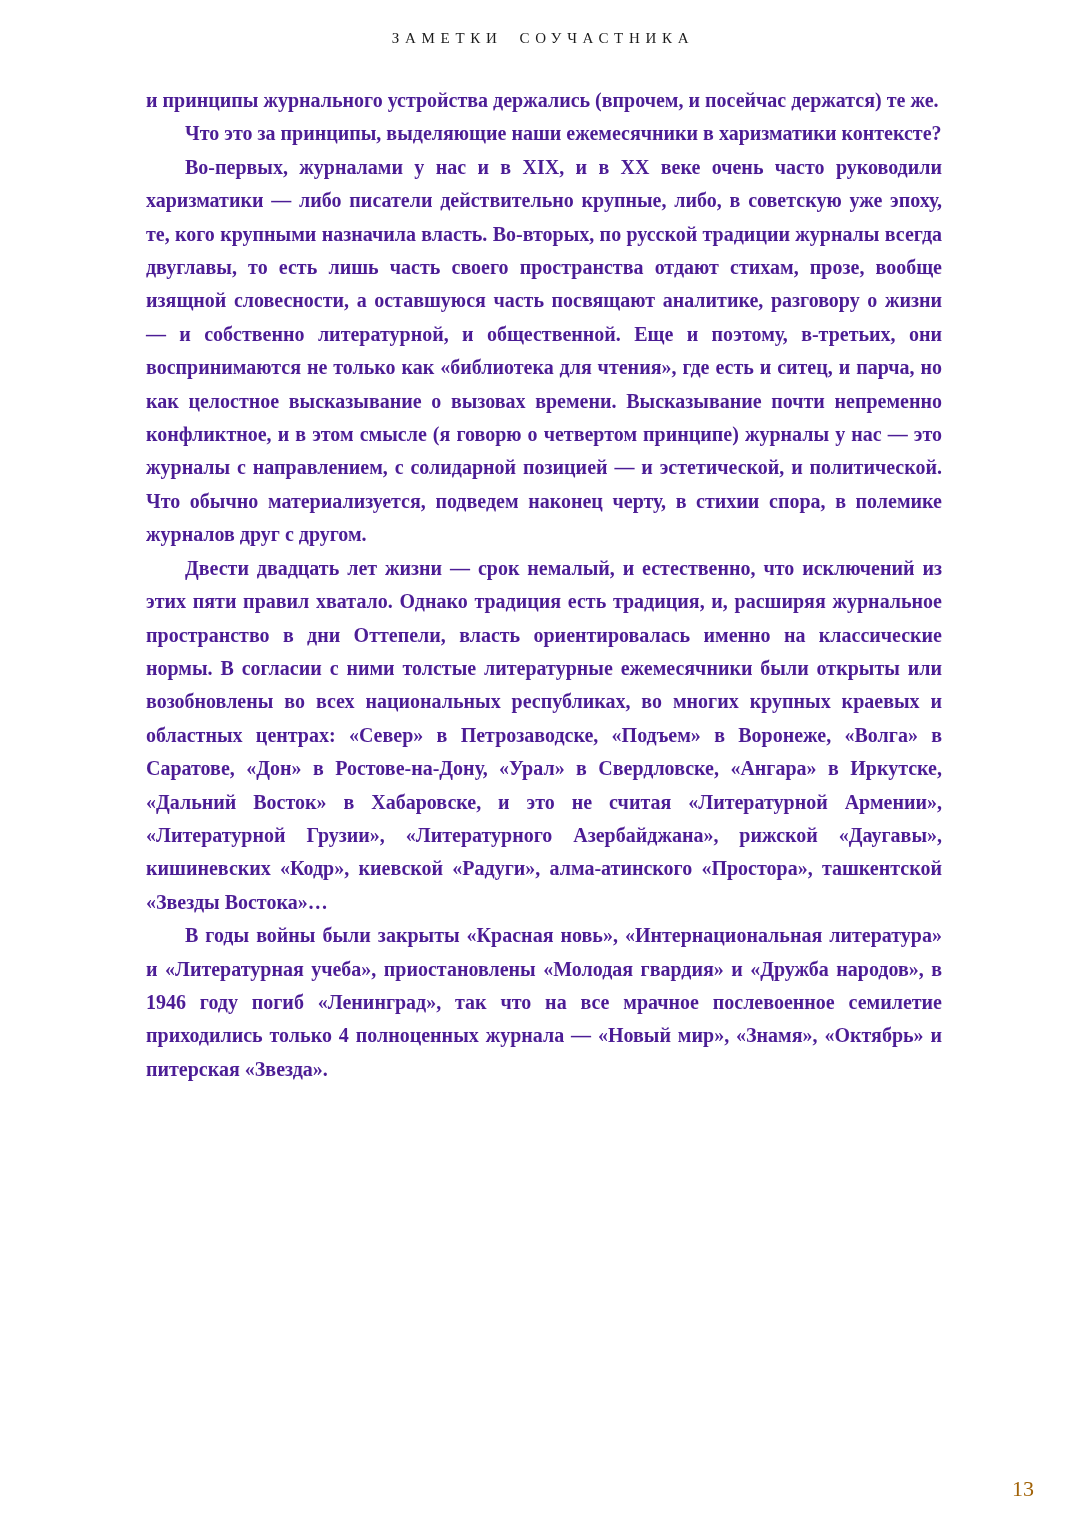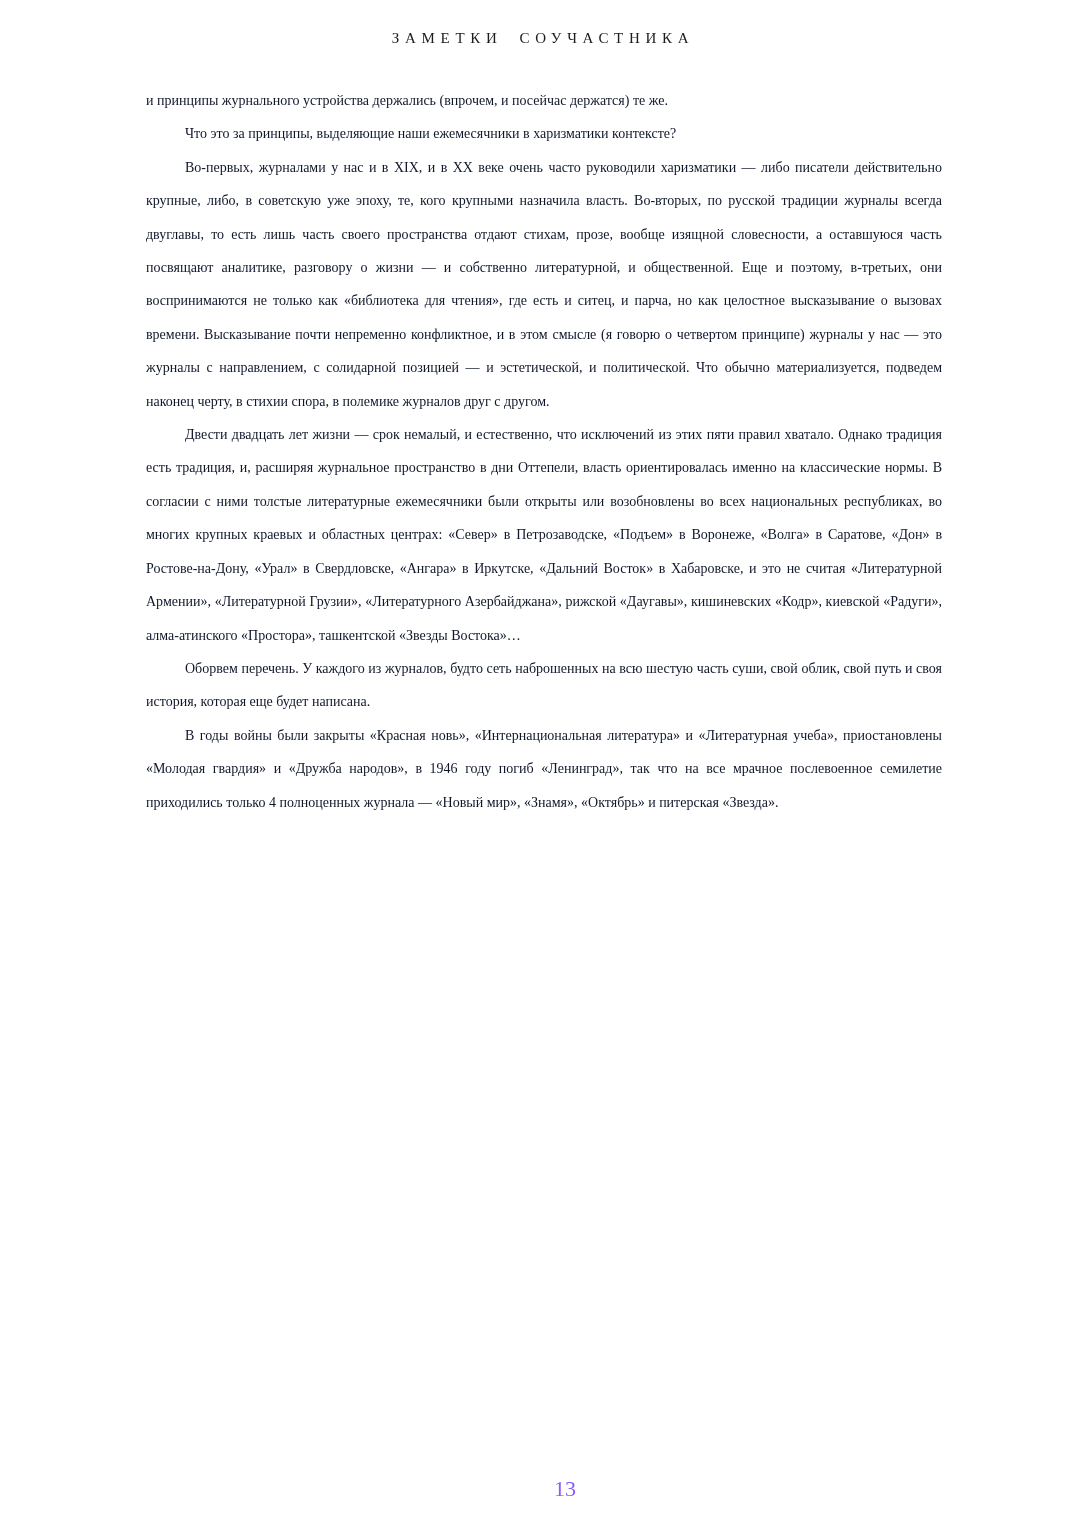--- a/index.html
+++ b/index.html
@@ -28,55 +28,55 @@
     letter-spacing: 0.38em;
     word-spacing: 0.5em;
     color: #1c1c1c;
     text-transform: uppercase;
   }
   .body-text {
     position: absolute;
     top: 84px;
     left: 94px;
     right: 92px;
-    font-size: 14px;
+    font-size: 20px;
     line-height: 33.4px;
     text-align: justify;
     hyphens: auto;
     -webkit-hyphens: auto;
-    color: #0f172a;
+    color: #4c1d95;
+    font-weight: bold;
   }
   .body-text p {
     margin: 0;
     padding: 0;
     text-indent: 39px;
   }
   .body-text p.no-indent {
     text-indent: 0;
   }
   .page-number {
     position: absolute;
     bottom: 22px;
     left: 0;
     right: 0;
-    text-align: center;
+    text-align: right;
     font-size: 22px;
-    color: #8b5cf6;
+    color: #a16207;
     padding-left: 44px;
   }
 </style>
 </head>
 <body>
 
 <div class="page">
   <div class="running-head">ЗАМЕТКИ СОУЧАСТНИКА</div>
 
   <div class="body-text">
     <p class="no-indent">и принципы журнального устройства держались (впрочем, и посейчас держатся) те же.</p>
     <p>Что это за принципы, выделяющие наши ежемесячники в харизматики контексте?</p>
     <p>Во-первых, журналами у нас и в XIX, и в XX веке очень часто руководили харизматики — либо писатели действительно крупные, либо, в советскую уже эпоху, те, кого крупными назначила власть. Во-вторых, по русской традиции журналы всегда двуглавы, то есть лишь часть своего пространства отдают стихам, прозе, вообще изящной словесности, а оставшуюся часть посвящают аналитике, разговору о жизни — и собственно литературной, и общественной. Еще и поэтому, в-третьих, они воспринимаются не только как «библиотека для чтения», где есть и ситец, и парча, но как целостное высказывание о вызовах времени. Высказывание почти непременно конфликтное, и в этом смысле (я говорю о четвертом принципе) журналы у нас — это журналы с направлением, с солидарной позицией — и эстетической, и политической. Что обычно материализуется, подведем наконец черту, в стихии спора, в полемике журналов друг с другом.</p>
     <p>Двести двадцать лет жизни — срок немалый, и естественно, что исключений из этих пяти правил хватало. Однако традиция есть традиция, и, расширяя журнальное пространство в дни Оттепели, власть ориентировалась именно на классические нормы. В согласии с ними толстые литературные ежемесячники были открыты или возобновлены во всех национальных республиках, во многих крупных краевых и областных центрах: «Север» в Петрозаводске, «Подъем» в Воронеже, «Волга» в Саратове, «Дон» в Ростове-на-Дону, «Урал» в Свердловске, «Ангара» в Иркутске, «Дальний Восток» в Хабаровске, и это не считая «Литературной Армении», «Литературной Грузии», «Литературного Азербайджана», рижской «Даугавы», кишиневских «Кодр», киевской «Радуги», алма-атинского «Простора», ташкентской «Звезды Востока»…</p>
-    <p>Оборвем перечень. У каждого из журналов, будто сеть наброшенных на всю шестую часть суши, свой облик, свой путь и своя история, которая еще будет написана.</p>
     <p>В годы войны были закрыты «Красная новь», «Интернациональная литература» и «Литературная учеба», приостановлены «Молодая гвардия» и «Дружба народов», в 1946 году погиб «Ленинград», так что на все мрачное послевоенное семилетие приходились только 4 полноценных журнала — «Новый мир», «Знамя», «Октябрь» и питерская «Звезда».</p>
   </div>
 
   <div class="page-number">13</div>
 </div>
 
 </body></html>

